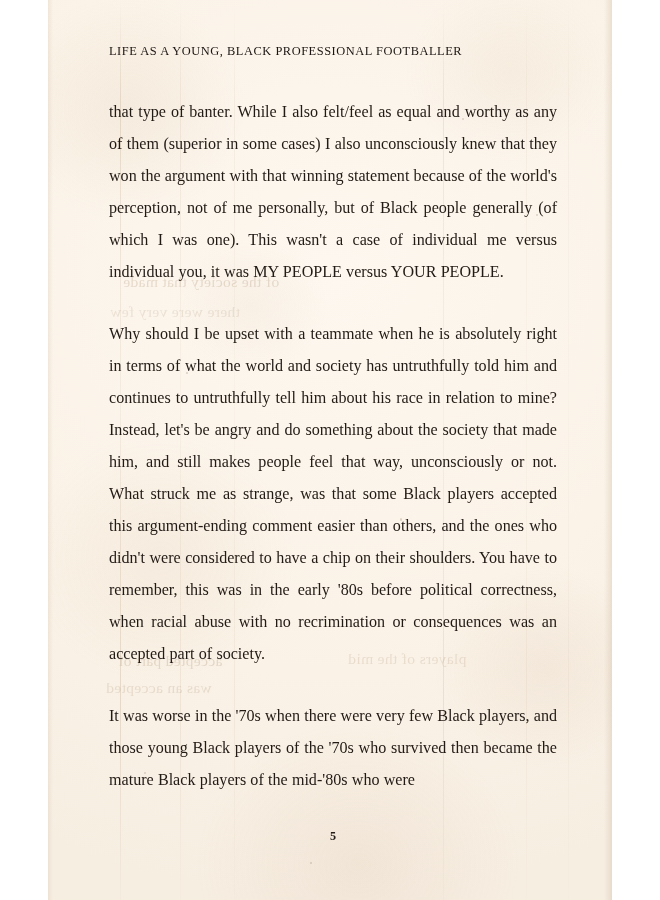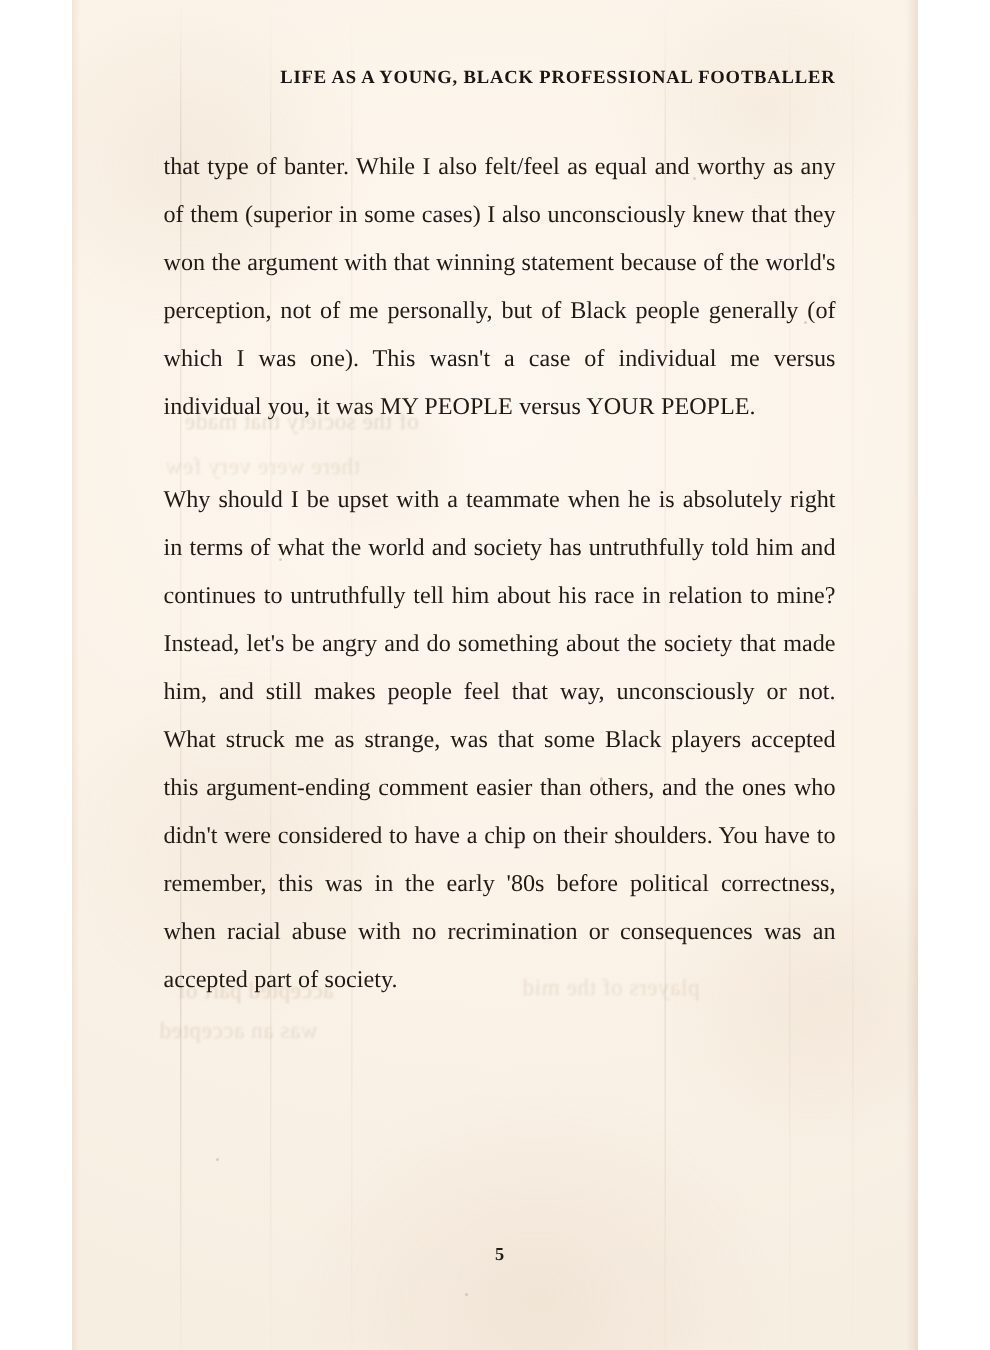--- a/index.html
+++ b/index.html
@@ -93,23 +93,23 @@
     top: 0;
     width: 448px; 
     height: 900px;
   }
 
   .running-head {
     position: absolute;
     top: 44px;
     left: 0;
     width: 448px;
-    text-align: right;
-    font-family: "Liberation Serif", "DejaVu Serif", serif;
-    font-weight: bold;
+    text-align: left;
+    font-family: "Liberation Serif", "DejaVu Serif", serif;
+    font-weight: normal;
     font-size: 12.4px;
     letter-spacing: 0.55px;
     color: #1b1613;
     white-space: nowrap;
   }
 
   .body-copy {
     position: absolute;
     top: 96px;
     left: 0;
@@ -207,20 +207,21 @@
     <div class="fleck" style="left:414px;top:118px;width:2px;height:2px;"></div>
     <div class="fleck" style="left:262px;top:862px;width:2px;height:2px;"></div>
 
     <div id="typeblock">
 
       <div class="running-head">LIFE AS A YOUNG, BLACK PROFESSIONAL FOOTBALLER</div>
 
       <div class="body-copy">
         <p class="para">that type of banter. While I also felt/feel as equal and worthy as any of them (superior in some cases) I also unconsciously knew that they won the argument with that winning statement because of the world's perception, not of me personally, but of Black people generally (of which I was one). This wasn't a case of individual me versus individual you, it was MY PEOPLE versus YOUR PEOPLE.</p>
         <p class="para">Why should I be upset with a teammate when he is absolutely right in terms of what the world and society has untruthfully told him and continues to untruthfully tell him about his race in relation to mine? Instead, let's be angry and do something about the society that made him, and still makes people feel that way, unconsciously or not. What struck me as strange, was that some Black players accepted this argument-ending comment easier than others, and the ones who didn't were considered to have a chip on their shoulders. You have to remember, this was in the early '80s before political correctness, when racial abuse with no recrimination or consequences was an accepted part of society.</p>
+        <p class="para last-loose">It was worse in the '70s when there were very few Black players, and those young Black players of the '70s who survived then became the mature Black players of the mid-'80s who were</p>
       </div>
 
       <div class="folio">5</div>
 
     </div>
 
     <div class="page-edge-left"></div>
     <div class="page-edge-right"></div>
 
   </div>

